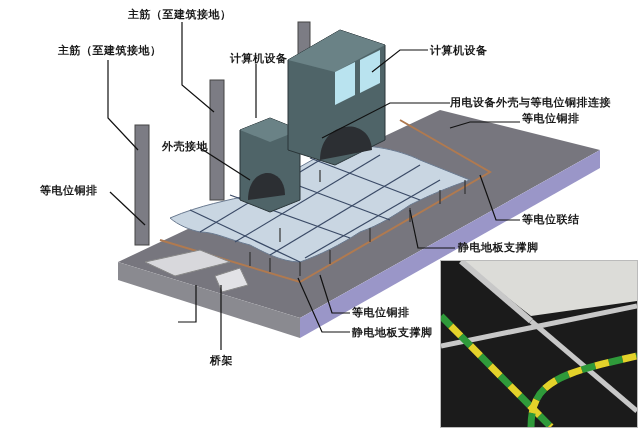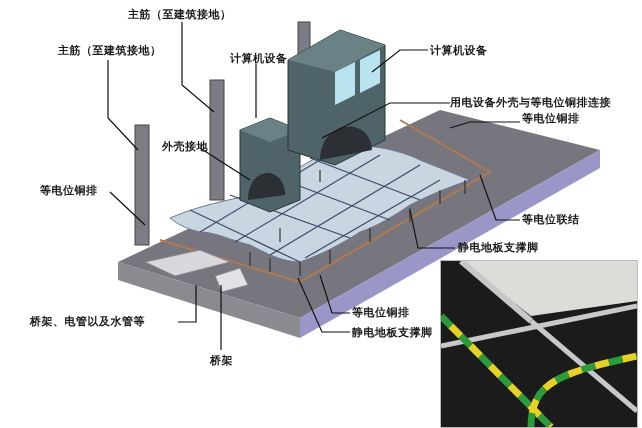--- a/index.html
+++ b/index.html
@@ -111,17 +111,16 @@
   <div class="lbl" style="left:128px;top:8px">主筋（至建筑接地）</div>
   <div class="lbl" style="left:58px;top:44px">主筋（至建筑接地）</div>
   <div class="lbl" style="left:230px;top:52px">计算机设备</div>
   <div class="lbl" style="left:430px;top:44px">计算机设备</div>
   <div class="lbl" style="left:450px;top:96px">用电设备外壳与等电位铜排连接</div>
   <div class="lbl" style="left:522px;top:112px">等电位铜排</div>
   <div class="lbl" style="left:162px;top:140px">外壳接地</div>
   <div class="lbl" style="left:40px;top:184px">等电位铜排</div>
   <div class="lbl" style="left:522px;top:213px">等电位联结</div>
   <div class="lbl" style="left:458px;top:241px">静电地板支撑脚</div>
-  <div class="lbl" style="left:30px;top:315px">桥架、电管以及水管等</div>
   <div class="lbl" style="left:352px;top:306px">等电位铜排</div>
   <div class="lbl" style="left:352px;top:326px">静电地板支撑脚</div>
   <div class="lbl" style="left:210px;top:354px">桥架</div>
 </div>
 
 </body></html>

